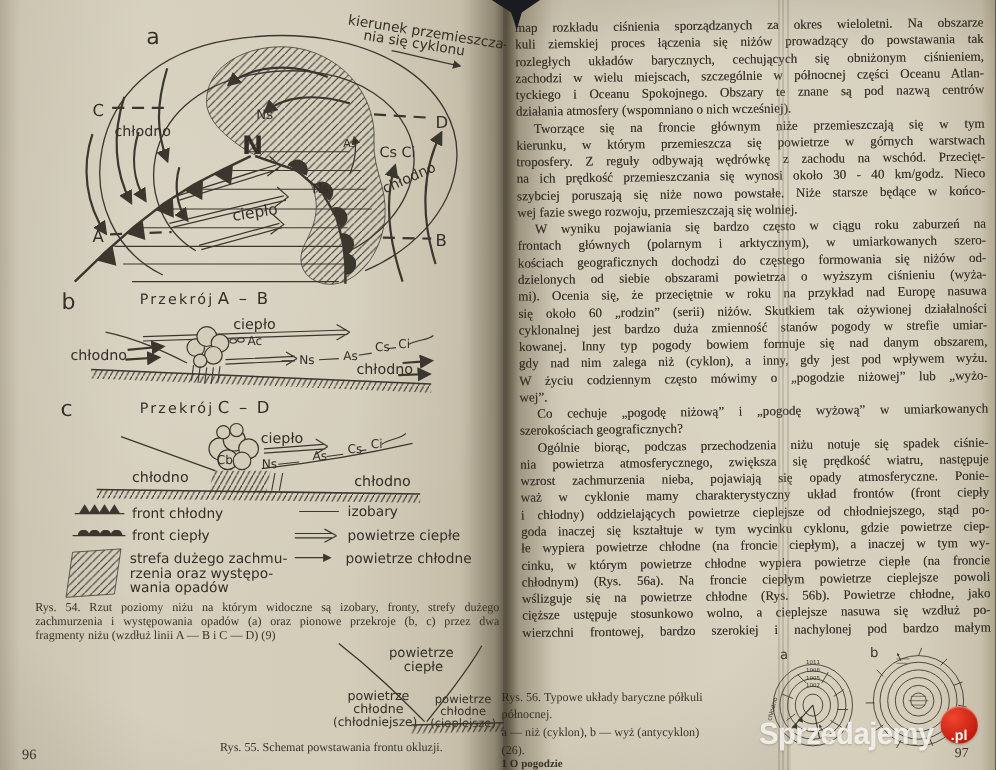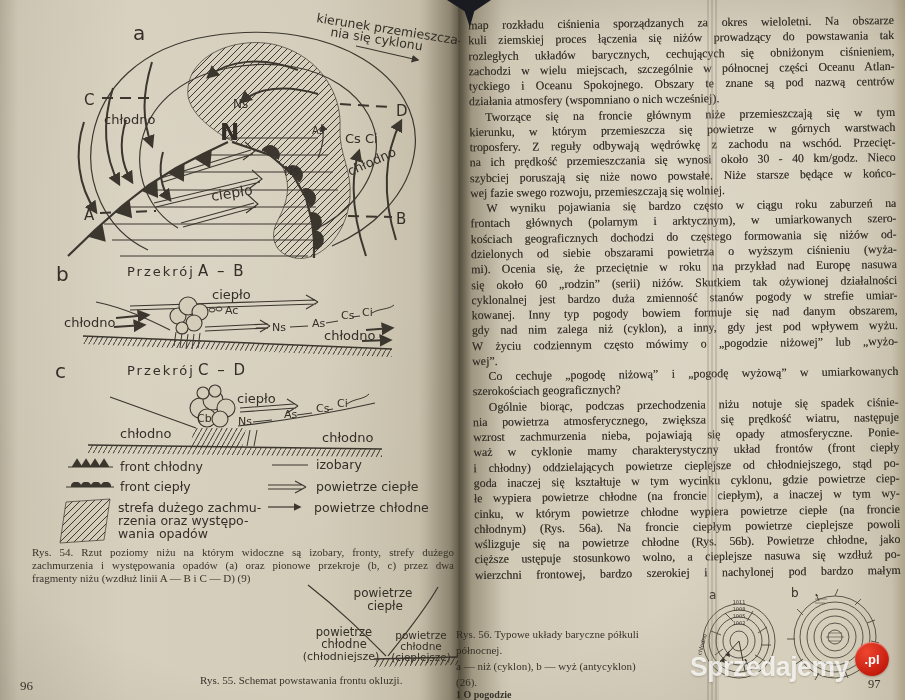--- a/index.html
+++ b/index.html
@@ -36,21 +36,21 @@
   .cap56 .cl{height:16px;overflow:hidden;}
   .rp-foot{position:absolute;left:456px;top:689px;font-size:10px;font-weight:bold;color:#37332b;z-index:2;}
   .pg97{position:absolute;left:868px;top:677px;font-size:12.5px;color:#37332b;z-index:2;}
   
   .wm{position:absolute;left:690px;top:651px;z-index:7;font-family:"Liberation Sans","DejaVu Sans",sans-serif;
     font-weight:bold;font-size:28px;letter-spacing:-0.5px;color:rgba(255,255,255,0.78);
     transform:scaleX(0.95);transform-origin:left;text-shadow:0 1px 2px rgba(60,50,30,0.25);}
   .wm-badge{position:absolute;left:855px;top:642px;width:34px;height:34px;border-radius:50%;z-index:8;
     background:radial-gradient(circle at 35% 30%, #ef4630, #c2190c 75%);
     box-shadow:0 1px 2px rgba(0,0,0,0.25), inset 0 1px 1px rgba(255,255,255,0.45);
-    display:flex;align-items:center;justify-content:center;
+    display:flex;align-items:flex-end;justify-content:center;
     font-family:"Liberation Sans",sans-serif;font-weight:bold;font-size:13px;color:#fff;}
   
   svg{position:absolute;z-index:2;}
   svg text{fill:#332f28;font-family:"DejaVu Sans","Liberation Sans",sans-serif;}
   .ln{stroke:#3b372f;fill:none;stroke-width:1.2;}
   .thin{stroke:#3b372f;fill:none;stroke-width:1;}
   .front{stroke:#3b372f;fill:none;stroke-width:2.2;}
   .barr{stroke:#3b372f;fill:none;stroke-width:2;}
   .tarr{stroke:#3b372f;fill:none;stroke-width:1.2;}
   .dbl{stroke:#3b372f;fill:none;stroke-width:1.1;}

